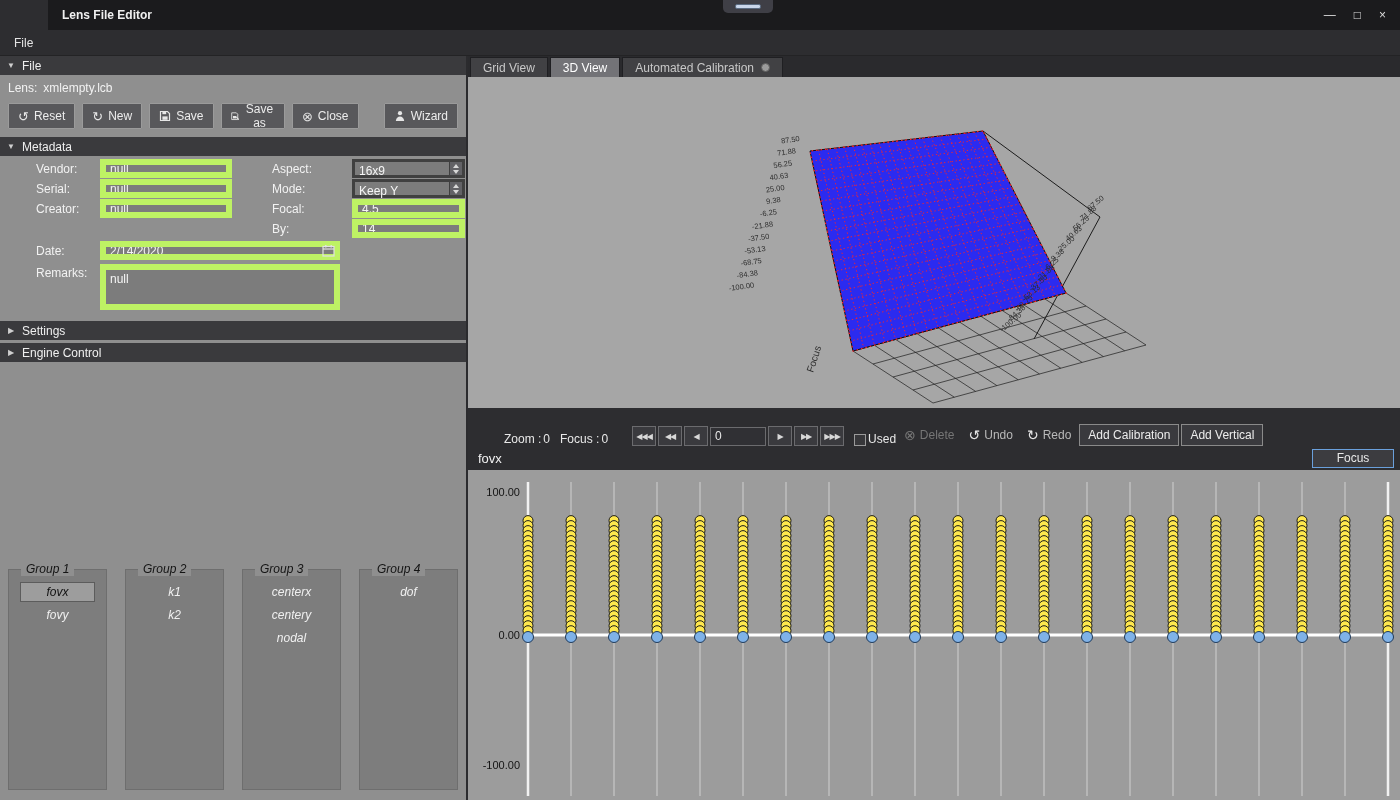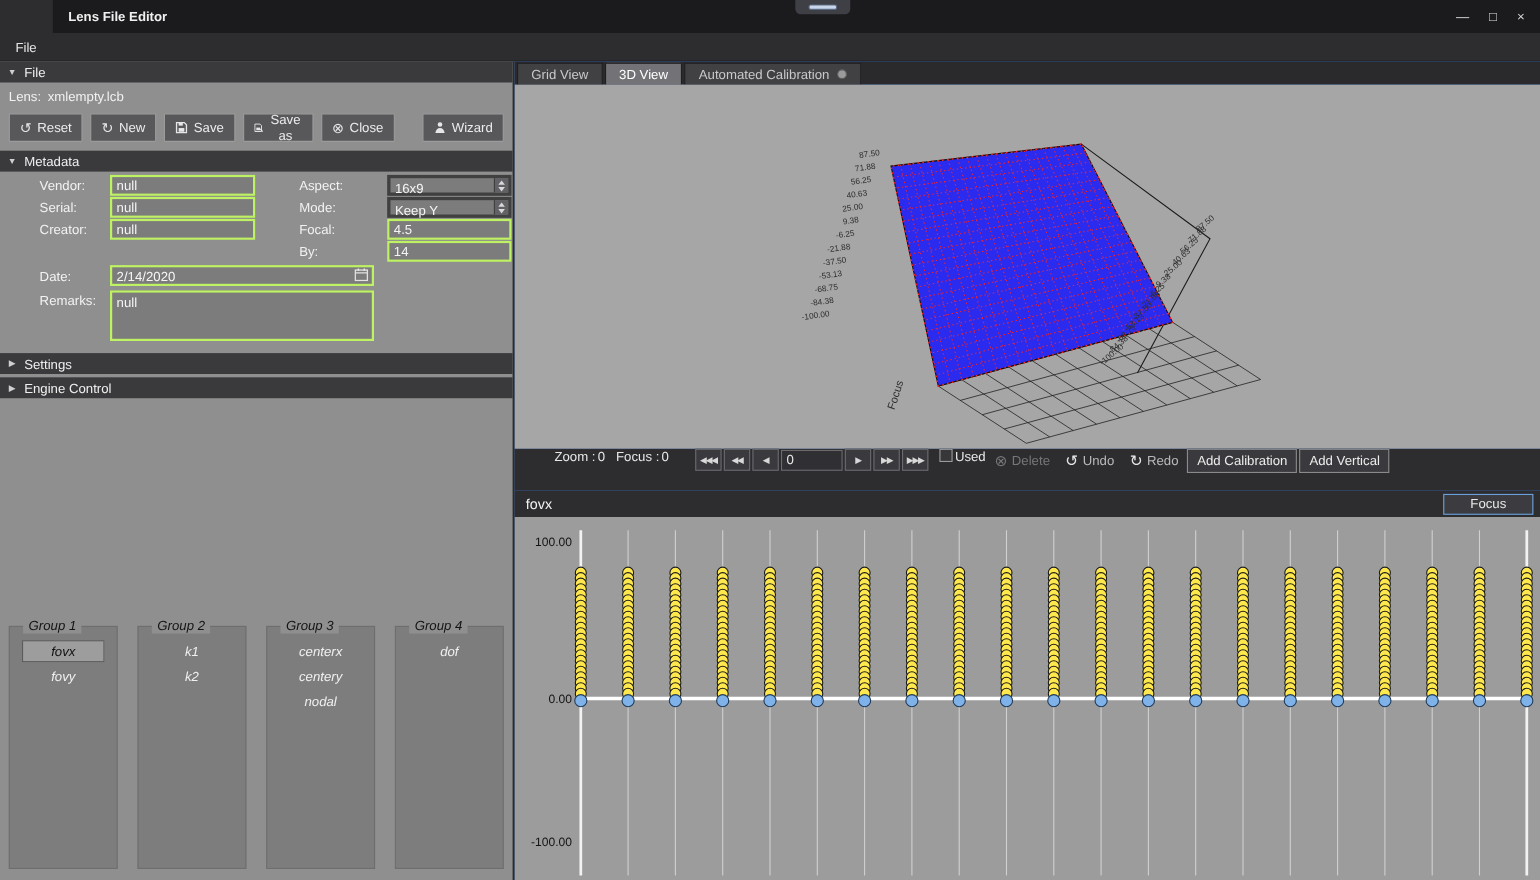--- a/index.html
+++ b/index.html
@@ -29,21 +29,21 @@
   .lens-row{font-size:12px;color:#f2f2f2;margin:2px 0 8px;}
   .lens-value{margin-left:6px;}
   .btn-row{display:flex;gap:7px;align-items:center;}
   .tbtn{height:26px;background:#58585b;border:1px solid #9b9b9b;border-radius:1px;color:#ececec;font-size:12px;display:flex;align-items:center;gap:5px;padding:0 9px;cursor:default;}
   .glyph-icon{font-size:13px;line-height:1;color:#e6e6e6;}
   .svg-icon{display:block;}
   .wizard-gap{width:16px;}
 
   .meta-body{position:relative;height:162px;flex:0 0 auto;}
   .flabel{position:absolute;left:8px;color:#f2f2f2;font-size:12px;margin-left:28px;}
-  .tb{position:absolute;height:19px;background:#7c7c7c;border:2px solid #bef264;color:#f5f5f5;font-size:12px;padding:0 4px;}
+  .tb{position:absolute;height:19px;background:#7c7c7c;border:6px solid #bef264;color:#f5f5f5;font-size:12px;padding:0 4px;}
   .ta{resize:none;padding-top:2px;font-family:inherit;}
   .spinbox{position:absolute;height:19px;background:#7c7c7c;border:3px solid #404040;text-align:right;}
   .spin-val{position:absolute;left:4px;top:2px;font-size:12px;color:#f5f5f5;}
   .spin-arrows{position:absolute;right:0;top:0;bottom:0;width:13px;background:#626266;border-left:1px solid #3f3f3f;display:flex;flex-direction:column;align-items:center;justify-content:center;gap:2px;}
   .spin-arrows::before{content:"";border-left:3.5px solid transparent;border-right:3.5px solid transparent;border-bottom:4px solid #d8d8d8;}
   .spin-arrows::after{content:"";border-left:3.5px solid transparent;border-right:3.5px solid transparent;border-top:4px solid #d8d8d8;}
   .cal-icon{position:absolute;left:322px;top:87px;}
 
   .flex-spacer{flex:1;}
 
@@ -56,21 +56,21 @@
 
   
   .right-panel{flex:1;display:flex;flex-direction:column;background:#3b82f6;min-width:0;}
   .tabbar{height:21px;background:#2a2a2d;display:flex;align-items:flex-end;gap:2px;padding-left:2px;flex:0 0 auto;}
   .tab{height:20px;background:#414144;color:#c9c9c9;font-size:12px;display:flex;align-items:center;gap:7px;padding:0 12px;border:1px solid #1f1f22;border-bottom:none;cursor:default;}
   .tab.active{background:#737377;color:#ffffff;}
   .status-dot{width:9px;height:9px;border-radius:50%;background:#9b9b9b;border:1px solid #5e5e5e;}
   .view3d{height:331px;background:#a6a6a6;flex:0 0 auto;}
   .view3d svg{display:block;}
 
-  .ctrlbar{height:38px;background:#2d2d30;display:flex;align-items:flex-start;gap:2px;padding-left:36px;flex:0 0 auto;}
+  .ctrlbar{height:38px;background:#2d2d30;display:flex;align-items:flex-end;gap:2px;padding-left:36px;flex:0 0 auto;}
   .cb-label{color:#e8e8e8;font-size:12px;}
   .cb-val{color:#e8e8e8;font-size:12px;margin-right:8px;}
   .nav-group{display:flex;align-items:center;gap:2px;margin-left:14px;}
   .nav-btn{height:20px;min-width:24px;background:#3a3a3e;border:1px solid #6b6b6e;color:#d8d8d8;font-size:8px;letter-spacing:-1px;display:flex;align-items:center;justify-content:center;padding:0 3px;cursor:default;}
   .pos-input{width:56px;height:19px;background:#303034;border:1px solid #6b6b6e;color:#e8e8e8;font-size:12px;padding:0 4px;}
   .checkbox{width:12px;height:12px;border:1px solid #9a9a9a;background:#37373a;margin-left:8px;flex:0 0 auto;}
   .tool-btn{height:22px;background:transparent;border:none;color:#b9b9b9;font-size:12px;display:flex;align-items:center;gap:4px;padding:0 6px;cursor:default;}
   .tool-btn .glyph-icon{font-size:14px;}
   .tool-btn.disabled{color:#767676;}
   .tool-btn.disabled .glyph-icon{color:#767676;}

